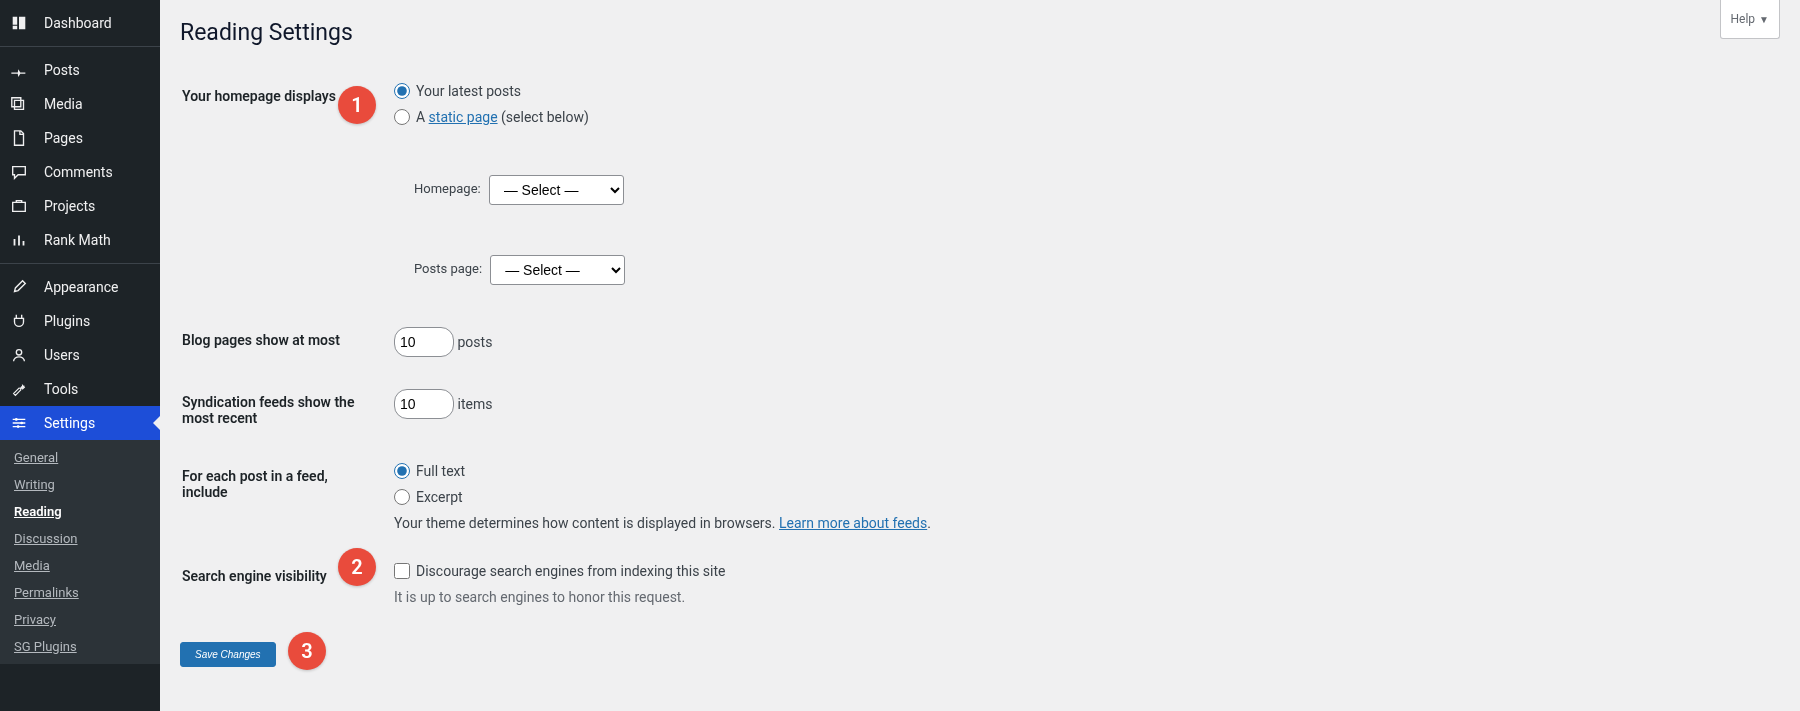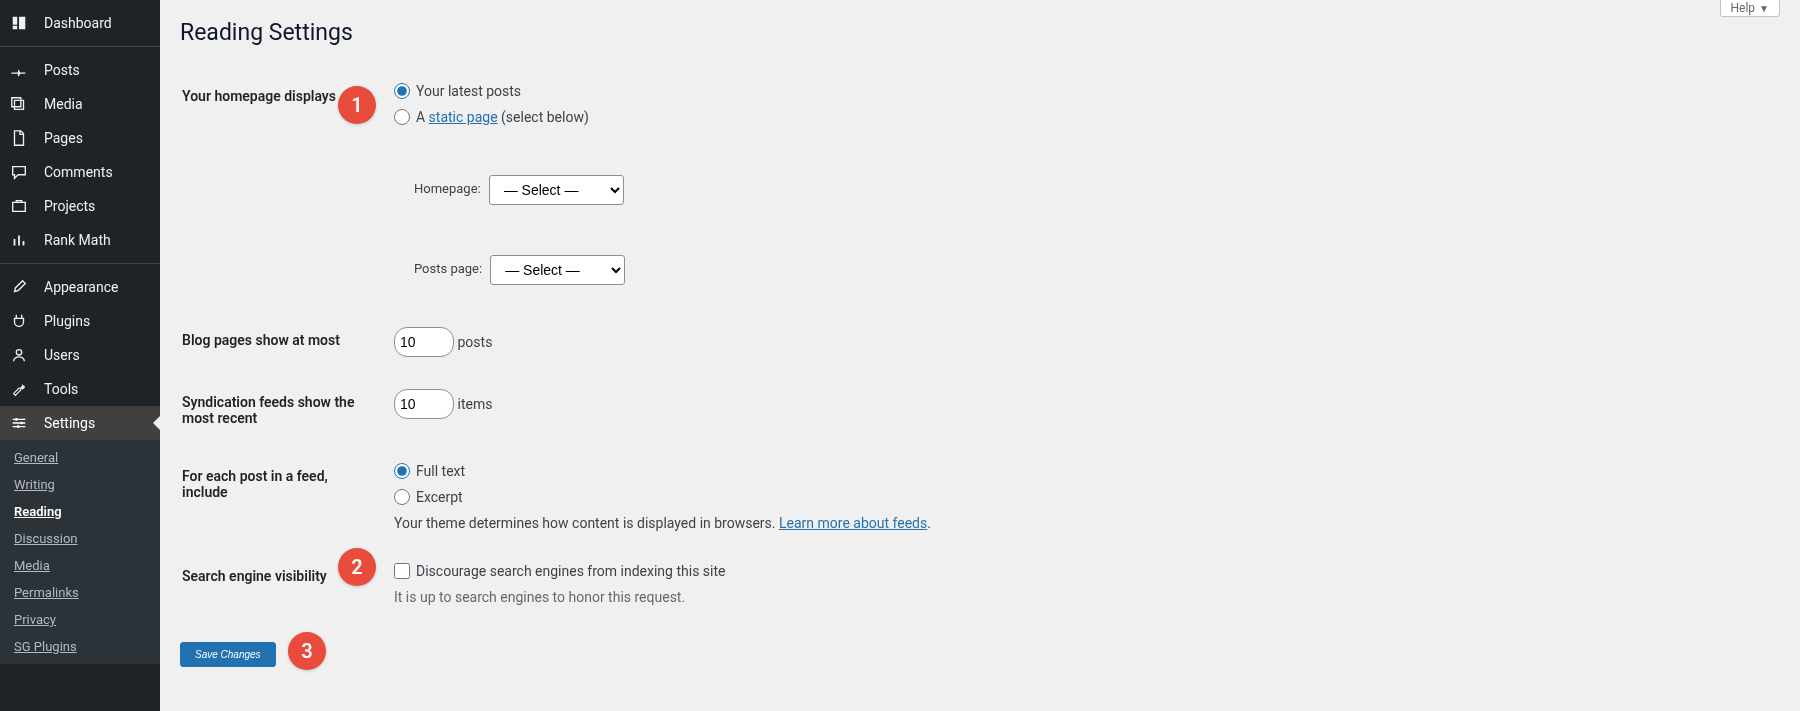--- a/index.html
+++ b/index.html
@@ -20,21 +20,21 @@
   }
   .menu-item {
     display: flex;
     align-items: center;
     padding: 8px 10px;
     color: #f0f0f1;
     cursor: pointer;
     font-size: 14px;
     gap: 16px;
   }
-  .menu-item.active { background: #404040; color: #fff; position: relative; }
+  .menu-item.active { background: #1d4ed8; color: #fff; position: relative; }
   .menu-item.active::after {
     content: "";
     position: absolute;
     right: -1px;
     top: 50%;
     transform: translateY(-50%);
     border-top: 8px solid transparent;
     border-bottom: 8px solid transparent;
     border-right: 8px solid #f0f0f1;
   }
@@ -63,21 +63,21 @@
     color: #0f172a;
     padding: 9px 0 20px 0;
   }
   .help-tab {
     position: absolute;
     top: 0;
     right: 20px;
     border: 1px solid #c3c4c7;
     border-top: none;
     background: #fff;
-    padding: 1px 10px;
+    padding: 12px 10px;
     font-size: 12px;
     cursor: pointer;
     display: flex;
     align-items: center;
     gap: 4px;
     color: #646970;
     border-radius: 0 0 3px 3px;
   }
   .help-tab .arrow { font-size: 10px; }
 

